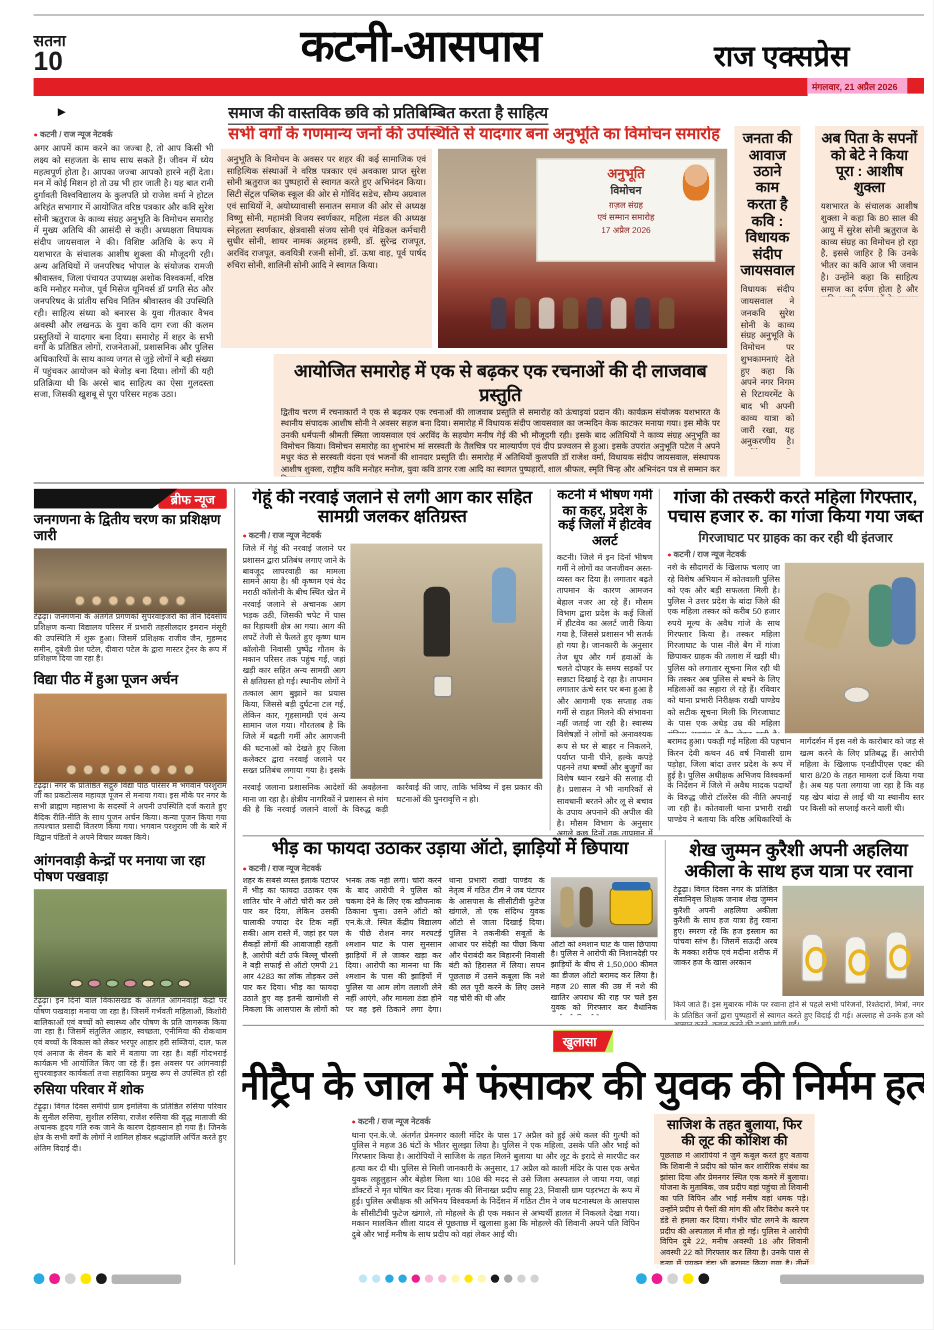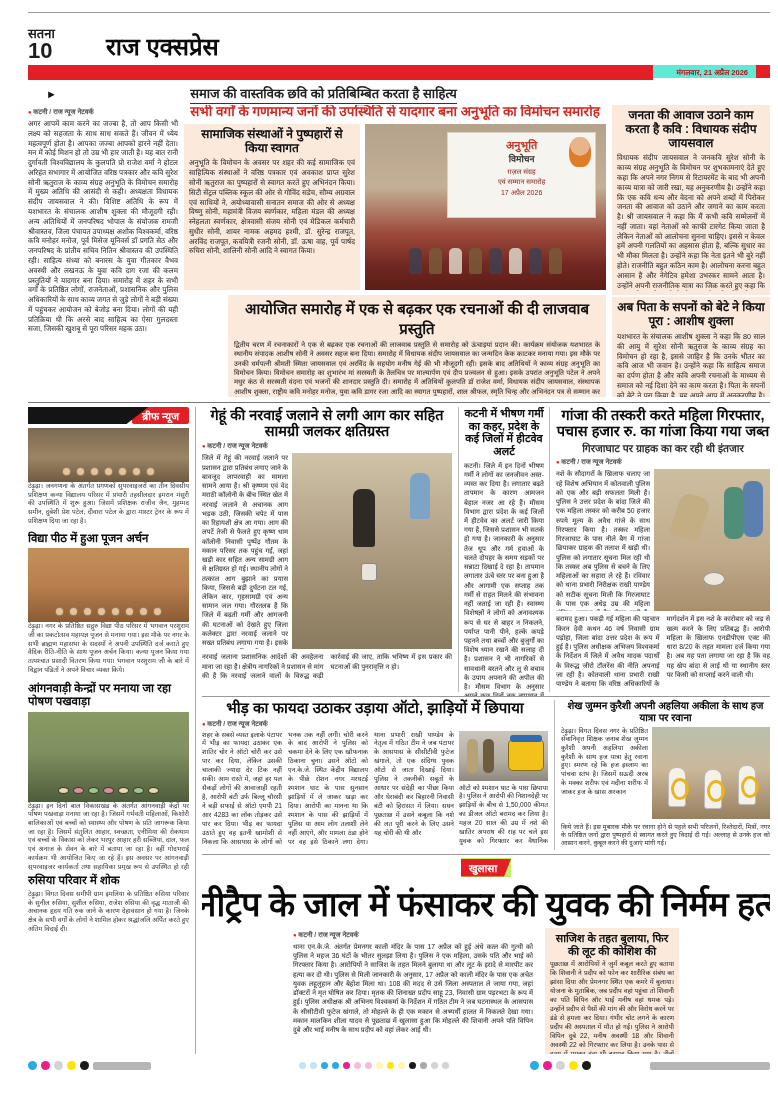--- a/index.html
+++ b/index.html
@@ -11,21 +11,21 @@
 
   
   .masthead { display:flex; align-items:flex-end; height:46px; }
   .mast-left { width:78px; line-height:1; }
   .edition { font-size:13px; font-weight:bold; }
   .pagenum { font-size:22px; font-weight:bold; }
   .mast-title { flex:1; text-align:center; font-size:37px; font-weight:bold; color:#0b0b0b; letter-spacing:-1px; }
   .mast-right { width:175px; text-align:left; font-size:24px; font-weight:bold; color:#0b0b0b; }
   .redbar { display:flex; align-items:stretch; height:13px; margin-top:3px; }
   .rb-left { flex:1; background:#e31e25; color:#fff; font-size:7.5px; font-weight:bold; padding:15px 0 0 3px; }
-  .rb-date { background:#5eead4; color:#b41318; font-size:7.5px; font-weight:bold; padding:2px 8px 0 24px; }
+  .rb-date { background:#f9a8d4; color:#b41318; font-size:7.5px; font-weight:bold; padding:2px 8px 0 4px; }
   .rb-sq { width:14px; background:#e31e25; }
 
   
   .kicker-row { display:flex; align-items:center; margin:7px 0 2px 0; height:18px; }
   .arrow { font-size:11px; color:#111; margin-left:18px; }
   .kicker { flex:0 0 auto; margin:0 auto; transform:translateX(-90px); font-size:13px; font-weight:bold;
             color:#222; border-bottom:1px solid #333; padding-bottom:1px; }
 
   
   .lead-hl { font-size:33px; font-weight:bold; text-align:center; color:#0a0a0a; line-height:1.08;
@@ -48,21 +48,21 @@
   .banner .bl0 { font-size:11px; font-weight:bold; color:#c0392b; }
   .banner .bl1 { font-size:9px; font-weight:bold; color:#333; }
   .banner .face { position:absolute; right:4px; top:4px; width:22px; height:30px; border-radius:45% 45% 40% 40%;
                   background:radial-gradient(circle at 50% 30%, #e8b48a 0 40%, #e07b28 41% 100%); }
   .people-row { position:absolute; bottom:16px; left:4px; right:4px; display:flex; gap:7px; justify-content:center; }
   .person { width:13px; height:26px; border-radius:5px 5px 2px 2px; background:#3f3f52; opacity:.85; }
   .person:nth-child(2n){ background:#7a5a3a; } .person:nth-child(3n){ background:#dcd6c8; }
   .strip { margin-top:5px; padding:3px 6px;margin-left:44px; }
   .striptitle { font-size:15px; font-weight:bold; text-align:center; color:#111; margin-bottom:2px; }
   .strip .body-txt { height:66px; font-size:6.9px; }
-  .lead-c3 { display:flex; flex-direction:column; gap:2px; }
+  .lead-c3 { display:flex; flex-direction:row; gap:12px; }
   .box2 { flex:1; } .box2 .body-txt { height:138px; }
   .box3 .body-txt { height:80px; }
 
   
   .lower { display:flex; gap:6px; border-top:1.5px solid #777; margin-top:5px; padding-top:4px; height:652px; }
   aside.brief { width:168px; border-right:1px solid #aaa; padding-right:6px; overflow:hidden; }
   .ribbon { display:flex; height:17px; margin-bottom:4px; }
   .ribbon-black { flex:1; background:#141414; clip-path:polygon(0 0,100% 0,82% 100%,0 100%); margin-right:-16px; }
   .ribbon-red { background:#e31e25; color:#fff; font-weight:bold; font-size:10.5px; padding:2px 10px;
                 border-radius:2px; }
@@ -113,21 +113,21 @@
   .bhid-row2 { display:flex; gap:5px; }
   .threecol { column-count:3; column-gap:6px; width:252px; height:118px; font-size:6.6px; }
   .bhid-right { flex:1; }
   .auto-photo { height:50px; position:relative; background:linear-gradient(180deg,#cbc6bd 0%,#b3ada2 60%,#8f897d 100%); }
   .auto-body { position:absolute; right:4px; top:8px; width:36px; height:32px; border-radius:5px; background:#f2c21a; border:1px solid #8a6d00; }
   .auto-top { position:absolute; right:6px; top:4px; width:32px; height:7px; border-radius:3px; background:#2e6db4; }
   .pol1 { position:absolute; left:8px; top:8px; width:11px; height:34px; border-radius:5px; background:#b7a275; }
   .pol2 { position:absolute; left:24px; top:8px; width:11px; height:34px; border-radius:5px; background:#6e5c3e; }
   .bhid-right .body-txt { height:62px; margin-top:3px; font-size:6.6px; }
   article.haj { flex:1; border-left:1px solid #bbb; padding-left:6px; }
-  .haj h3 { font-size:10px; line-height:1.18; text-align:center; color:#0c0c0c; margin-bottom:3px; }
+  .haj h3 { font-size:15px; line-height:1.18; text-align:center; color:#0c0c0c; margin-bottom:3px; }
   .haj-body { font-size:6.6px; line-height:1.32; text-align:justify; height:96px; overflow:hidden; }
   .haj-photo { float:right; width:118px; height:92px; margin:0 0 2px 4px; position:relative;
      background:linear-gradient(180deg,#b9c0ad 0%,#cbb89a 45%,#97805f 100%); }
   .pilgrim { position:absolute; width:18px; height:40px; border-radius:8px 8px 3px 3px; background:#f4f1e8; border:1px solid #bbb; }
   .pilgrim::after { content:""; position:absolute; left:2px; top:10px; width:12px; height:16px; border-radius:50%;
                     border:3px solid #e9b41f; }
   .p1 { left:16px; bottom:12px; } .p2 { left:52px; bottom:10px; } .p3 { left:86px; bottom:14px; }
   .haj-cap { font-size:6.4px; line-height:1.3; text-align:justify; color:#333; height:34px; overflow:hidden; clear:both; }
 
   .khulasa-strip { display:flex; align-items:center; height:19px; background:#bef264; margin-top:3px; }
@@ -168,20 +168,21 @@
 <body>
 
 <div class="page">
   <div class="topline"></div>
 
   <div class="masthead">
     <div class="mast-left">
       <div class="edition">सतना</div>
       <div class="pagenum">10</div>
     </div>
+    <div class="mast-title">कटनी-आसपास</div>
     <div class="mast-right">राज एक्सप्रेस</div>
   </div>
   <div class="redbar">
     <div class="rb-left"><span>www.rajexpress.com</span></div>
     <div class="rb-date">मंगलवार, 21 अप्रैल 2026</div>
     <div class="rb-sq"></div>
   </div>
 
   <div class="kicker-row">
     <span class="arrow">►</span>
@@ -190,21 +191,20 @@
 
   <div class="lead-grid">
     <div class="lead-c1">
       <div class="byline">कटनी / राज न्यूज नेटवर्क</div>
       <div class="body-txt">अगर आपमें काम करने का जज्बा है, तो आप किसी भी लक्ष्य को सहजता के साथ साध सकते हैं। जीवन में ध्येय महत्वपूर्ण होता है। आपका जज्बा आपको हारने नहीं देता। मन में कोई मिशन हो तो उम्र भी हार जाती है। यह बात रानी दुर्गावती विश्वविद्यालय के कुलपति प्रो राजेश वर्मा ने होटल अरिहंत सभागार में आयोजित वरिष्ठ पत्रकार और कवि सुरेश सोनी ऋतुराज के काव्य संग्रह अनुभूति के विमोचन समारोह में मुख्य अतिथि की आसंदी से कही। अध्यक्षता विधायक संदीप जायसवाल ने की। विशिष्ट अतिथि के रूप में यशभारत के संचालक आशीष शुक्ला की मौजूदगी रही। अन्य अतिथियों में जनपरिषद भोपाल के संयोजक रामजी श्रीवास्तव, जिला पंचायत उपाध्यक्ष अशोक विश्वकर्मा, वरिष्ठ कवि मनोहर मनोज, पूर्व मिसेज यूनिवर्स डॉ प्रगति सेठ और जनपरिषद के प्रांतीय सचिव नितिन श्रीवास्तव की उपस्थिति रही। साहित्य संध्या को बनारस के युवा गीतकार वैभव अवस्थी और लखनऊ के युवा कवि दाग रजा की कलम प्रस्तुतियों ने यादगार बना दिया। समारोह में शहर के सभी वर्गों के प्रतिष्ठित लोगों, राजनेताओं, प्रशासनिक और पुलिस अधिकारियों के साथ काव्य जगत से जुड़े लोगों ने बड़ी संख्या में पहुंचकर आयोजन को बेजोड़ बना दिया। लोगों की यही प्रतिक्रिया थी कि अरसे बाद साहित्य का ऐसा गुलदस्ता सजा, जिसकी खुशबू से पूरा परिसर महक उठा।</div>
     </div>
     <div class="lead-c2">
       <div class="subhead">सभी वर्गों के गणमान्य जनों की उपस्थिति से यादगार बना अनुभूति का विमोचन समारोह</div>
       <div class="lead-mid-row">
         <div class="pinkbox box1">
-          <div class="boxtitle">सामाजिक संस्थाओं ने पुष्पहारों से किया स्वागत</div>
           <div class="body-txt">अनुभूति के विमोचन के अवसर पर शहर की कई सामाजिक एवं साहित्यिक संस्थाओं ने वरिष्ठ पत्रकार एवं अवकाश प्राप्त सुरेश सोनी ऋतुराज का पुष्पहारों से स्वागत करते हुए अभिनंदन किया। सिटी सेंट्रल पब्लिक स्कूल की ओर से गोविंद सडेच, सौम्य अग्रवाल एवं साथियों ने, अयोध्यावासी सनातन समाज की ओर से अध्यक्ष विष्णु सोनी, महामंत्री विजय स्वर्णकार, महिला मंडल की अध्यक्ष स्नेहलता स्वर्णकार, क्षेत्रवासी संजय सोनी एवं मेडिकल कर्मचारी सुधीर सोनी, शायर नामक अहमद हश्मी, डॉ. सुरेन्द्र राजपूत, अरविंद राजपूत, कवयित्री रजनी सोनी, डॉ. ऊषा वाह, पूर्व पार्षद रुचिरा सोनी, शालिनी सोनी आदि ने स्वागत किया।</div>
         </div>
         <div class="lead-photo">
           <div class="banner">
             <div class="bl0">अनुभूति</div>
             <div class="bl1">विमोचन</div>
             <div>ग़ज़ल संग्रह</div>
             <div>एवं सम्मान समारोह</div>
             <div>17 अप्रैल 2026</div>
             <div class="face"></div>
@@ -238,20 +238,21 @@
     </div>
   </div>
 
   <div class="lower">
 
     <aside class="brief">
       <div class="ribbon">
         <div class="ribbon-black"></div>
         <div class="ribbon-red">ब्रीफ न्यूज</div>
       </div>
+      <h4>जनगणना के द्वितीय चरण का प्रशिक्षण जारी</h4>
       <div class="photo census-photo">
         <div class="heads">
             <i></i>
             <i></i>
             <i></i>
             <i></i>
             <i></i>
             <i></i>
             <i></i>
           </div>

